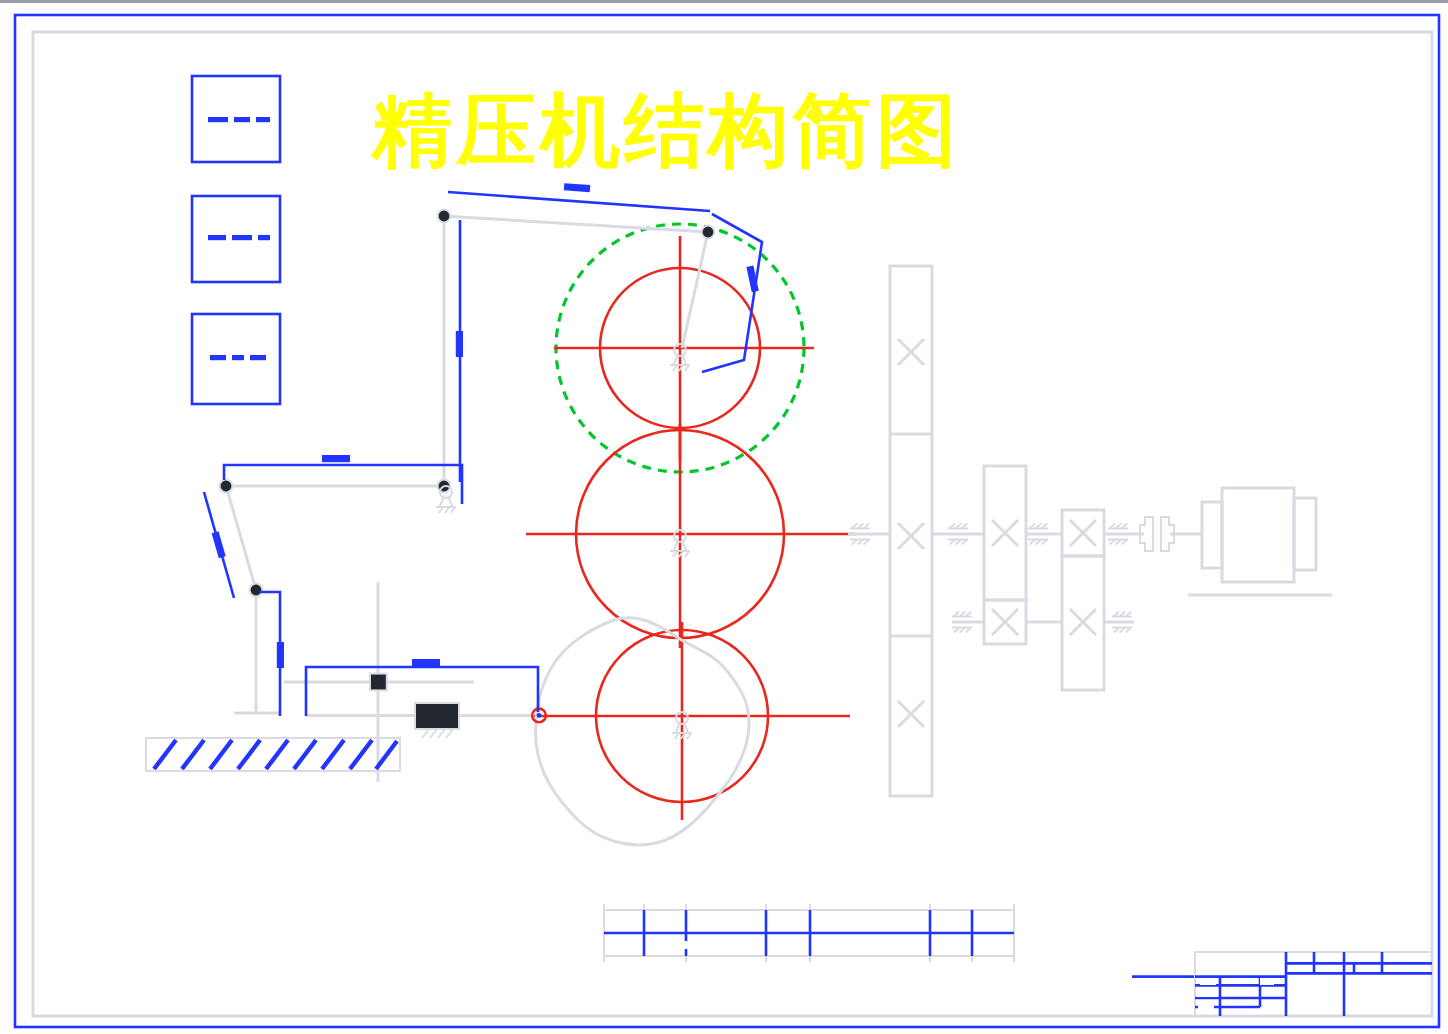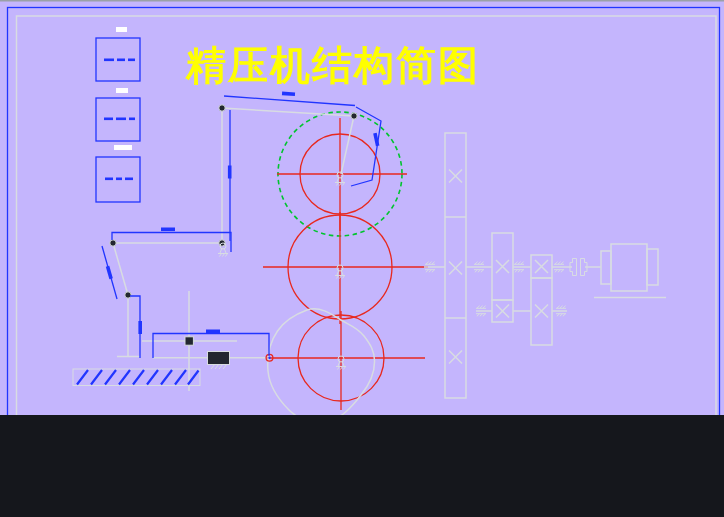--- a/index.html
+++ b/index.html
@@ -1,16 +1,16 @@
 <!DOCTYPE html>
 <html><head>
 <meta charset="utf-8">
 <style>
   html,body{margin:0;padding:0;background:#15171c;}
-  .stage{position:relative;width:724px;height:415px;background:#c4b5fd;overflow:hidden;
+  .stage{position:relative;width:724px;height:517px;background:#ffffff;overflow:hidden;
          font-family:"Liberation Sans",sans-serif;}
   svg{position:absolute;left:0;top:0;}
   
   .w    {stroke:#d8dce2;stroke-width:1.5;fill:none;}
   .wthin{stroke:#d8dce2;stroke-width:1;fill:none;}
   .wfill{fill:#ffffff;stroke:none;}
   .r    {stroke:#e8281e;stroke-width:1.3;fill:none;}
   .g    {stroke:#00c52e;stroke-width:1.6;fill:none;stroke-dasharray:4.5 3.5;}
   .b    {stroke:#2135ff;stroke-width:1.3;fill:none;}
   .bthk {stroke:#2135ff;stroke-width:2.2;fill:none;}

